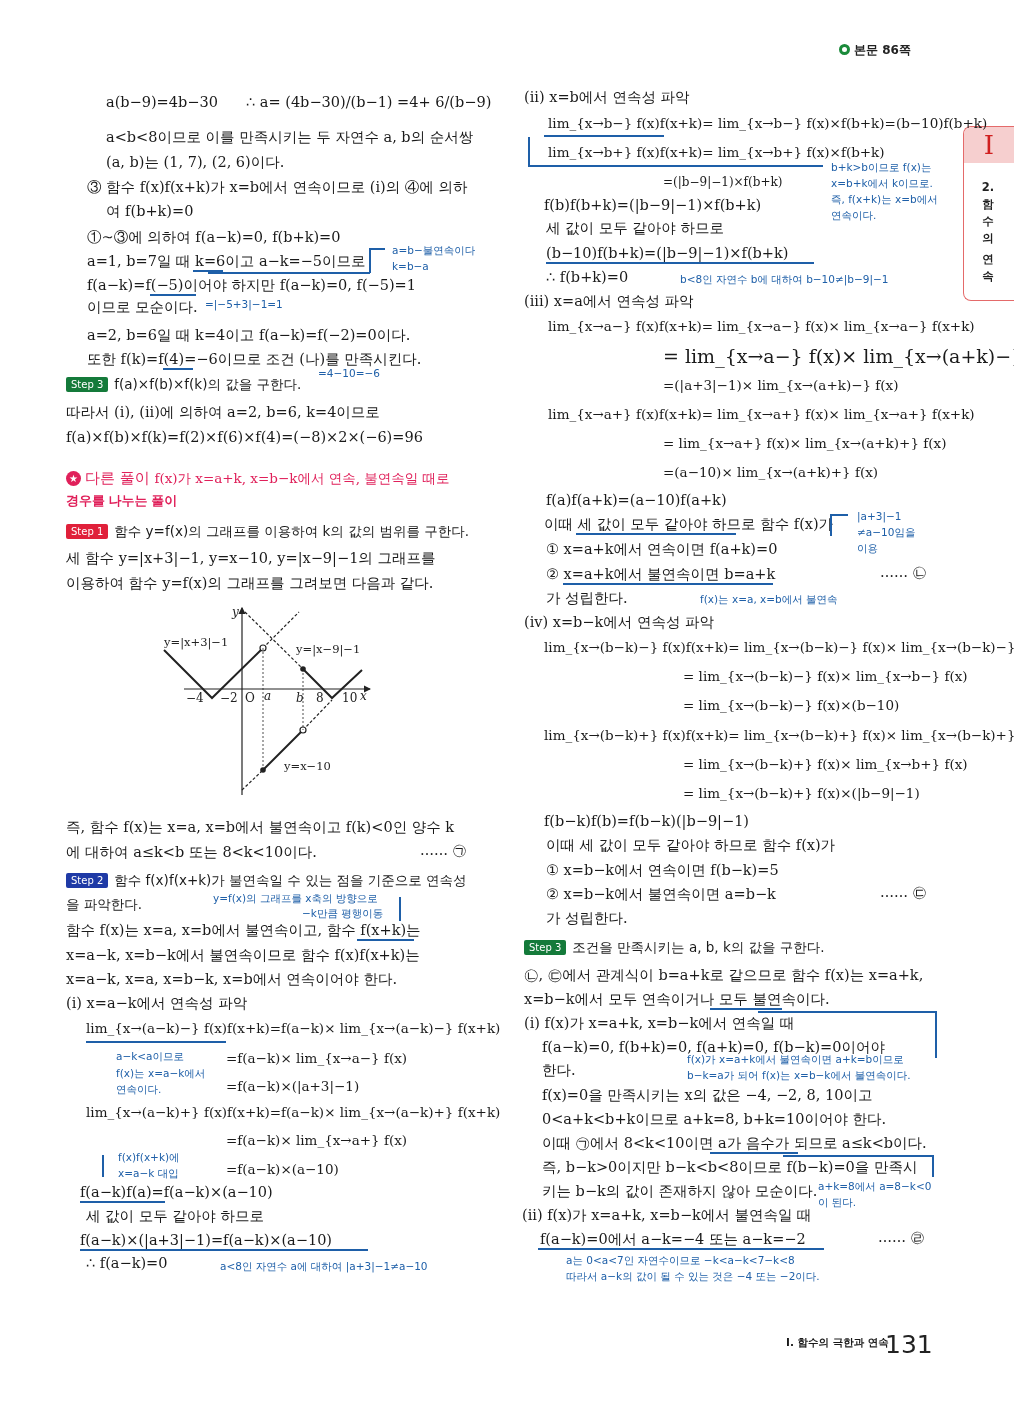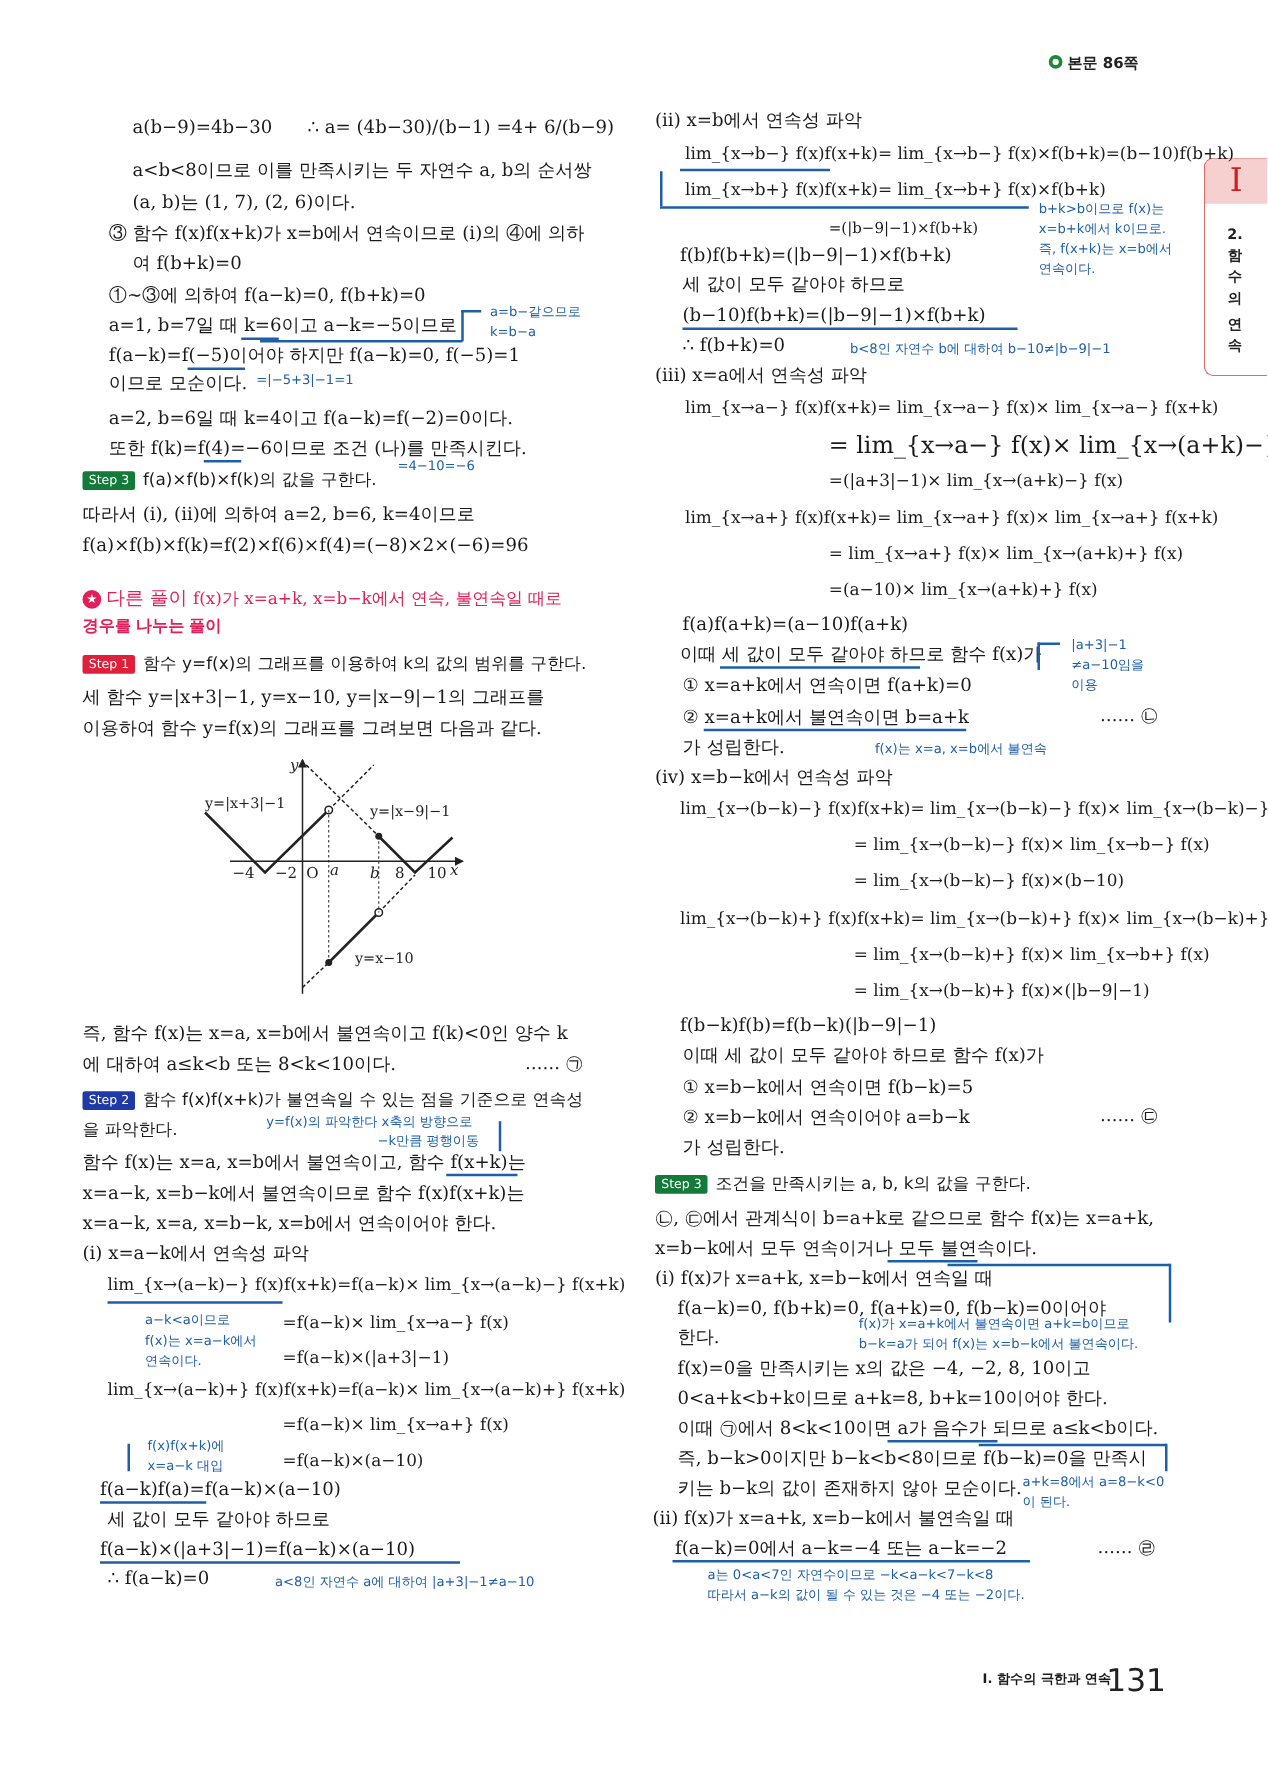--- a/index.html
+++ b/index.html
@@ -49,21 +49,21 @@
 <div class="ln" style="left:106px;top:127px">a&lt;b&lt;8이므로 이를 만족시키는 두 자연수 a, b의 순서쌍</div>
 <div class="ln" style="left:106px;top:152px">(a, b)는 (1, 7), (2, 6)이다.</div>
 <div class="ln" style="left:87px;top:177px">③ 함수 f(x)f(x+k)가 x=b에서 연속이므로 (i)의 ④에 의하</div>
 <div class="ln" style="left:106px;top:201px">여 f(b+k)=0</div>
 <div class="ln" style="left:87px;top:227px">①∼③에 의하여 f(a−k)=0, f(b+k)=0</div>
 <div class="ln" style="left:87px;top:251px">a=1, b=7일 때 k=6이고 a−k=−5이므로</div>
 <div class="ul" style="left:193px;top:270px;width:30px"></div>
 <div class="ul" style="left:208px;top:272px;width:162px"></div>
 <div class="vl" style="left:369px;top:248px;height:25px"></div>
 <div class="ul" style="left:369px;top:248px;width:16px"></div>
-<div class="note" style="left:392px;top:243px">a=b−같으므로</div>
+<div class="note" style="left:392px;top:243px">a=b−불연속이다</div>
 <div class="note" style="left:392px;top:259px">k=b−a</div>
 <div class="ln" style="left:87px;top:275px">f(a−k)=f(−5)이어야 하지만 f(a−k)=0, f(−5)=1</div>
 <div class="ul" style="left:150px;top:294px;width:46px"></div>
 <div class="ln" style="left:87px;top:297px">이므로 모순이다.</div>
 <div class="note" style="left:205px;top:297px">=|−5+3|−1=1</div>
 <div class="ln" style="left:87px;top:325px">a=2, b=6일 때 k=4이고 f(a−k)=f(−2)=0이다.</div>
 <div class="ln" style="left:87px;top:349px">또한 f(k)=f(4)=−6이므로 조건 (나)를 만족시킨다.</div>
 <div class="ul" style="left:163px;top:368px;width:30px"></div>
 <div class="note" style="left:318px;top:366px">=4−10=−6</div>
 <div class="ln" style="left:66px;top:374px"><span class="badge b3">Step 3</span><span class="bold">f(a)×f(b)×f(k)의 값을 구한다.</span></div>
@@ -114,21 +114,21 @@
     <text x="146" y="53" font-size="11.5">y=|x−9|−1</text>
     <text x="134" y="170" font-size="11.5">y=x−10</text>
   </g>
 </svg>
 
 <div class="ln" style="left:66px;top:817px">즉, 함수 f(x)는 x=a, x=b에서 불연속이고 f(k)&lt;0인 양수 k</div>
 <div class="ln" style="left:66px;top:842px">에 대하여 a≤k&lt;b 또는 8&lt;k&lt;10이다.</div>
 <div class="dots" style="left:420px;top:842px">…… ㉠</div>
 <div class="ln" style="left:66px;top:870px"><span class="badge b2">Step 2</span><span class="bold">함수 f(x)f(x+k)가 불연속일 수 있는 점을 기준으로 연속성</span></div>
 <div class="ln bold" style="left:66px;top:894px">을 파악한다.</div>
-<div class="note" style="left:213px;top:891px">y=f(x)의 파악한다 x축의 방향으로</div>
+<div class="note" style="left:213px;top:891px">y=f(x)의 그래프를 x축의 방향으로</div>
 <div class="note" style="left:302px;top:906px">−k만큼 평행이동</div>
 <div class="vl" style="left:399px;top:897px;height:24px"></div>
 <div class="ln" style="left:66px;top:920px">함수 f(x)는 x=a, x=b에서 불연속이고, 함수 f(x+k)는</div>
 <div class="ul" style="left:357px;top:939px;width:57px"></div>
 <div class="ln" style="left:66px;top:945px">x=a−k,  x=b−k에서  불연속이므로  함수  f(x)f(x+k)는</div>
 <div class="ln" style="left:66px;top:969px">x=a−k, x=a, x=b−k, x=b에서 연속이어야 한다.</div>
 <div class="ln" style="left:66px;top:993px">(i) x=a−k에서 연속성 파악</div>
 
 <div class="ln" style="left:86px;top:1018px;font-size:13.5px">lim_{x→(a−k)−} f(x)f(x+k)=f(a−k)× lim_{x→(a−k)−} f(x+k)</div>
 <div class="ul" style="left:86px;top:1041px;width:140px"></div>
@@ -192,21 +192,21 @@
 <div class="ln" style="left:524px;top:612px">(iv) x=b−k에서 연속성 파악</div>
 <div class="ln" style="left:544px;top:637px;font-size:13.5px">lim_{x→(b−k)−} f(x)f(x+k)= lim_{x→(b−k)−} f(x)× lim_{x→(b−k)−} f(x+k)</div>
 <div class="ln" style="left:683px;top:666px;font-size:13.5px">= lim_{x→(b−k)−} f(x)× lim_{x→b−} f(x)</div>
 <div class="ln" style="left:683px;top:695px;font-size:13.5px">= lim_{x→(b−k)−} f(x)×(b−10)</div>
 <div class="ln" style="left:544px;top:725px;font-size:13.5px">lim_{x→(b−k)+} f(x)f(x+k)= lim_{x→(b−k)+} f(x)× lim_{x→(b−k)+} f(x+k)</div>
 <div class="ln" style="left:683px;top:754px;font-size:13.5px">= lim_{x→(b−k)+} f(x)× lim_{x→b+} f(x)</div>
 <div class="ln" style="left:683px;top:783px;font-size:13.5px">= lim_{x→(b−k)+} f(x)×(|b−9|−1)</div>
 <div class="ln" style="left:544px;top:811px">f(b−k)f(b)=f(b−k)(|b−9|−1)</div>
 <div class="ln" style="left:546px;top:835px">이때 세 값이 모두 같아야 하므로 함수 f(x)가</div>
 <div class="ln" style="left:546px;top:860px">① x=b−k에서 연속이면 f(b−k)=5</div>
-<div class="ln" style="left:546px;top:884px">② x=b−k에서 연속이어야 a=b−k</div>
+<div class="ln" style="left:546px;top:884px">② x=b−k에서 불연속이면 a=b−k</div>
 <div class="dots" style="left:880px;top:884px">…… ㉢</div>
 <div class="ln" style="left:546px;top:908px">가 성립한다.</div>
 <div class="ln" style="left:524px;top:937px"><span class="badge b3">Step 3</span><span class="bold">조건을 만족시키는 a, b, k의 값을 구한다.</span></div>
 <div class="ln" style="left:524px;top:965px">㉡, ㉢에서 관계식이 b=a+k로 같으므로 함수 f(x)는 x=a+k,</div>
 <div class="ln" style="left:524px;top:989px">x=b−k에서 모두 연속이거나 모두 불연속이다.</div>
 <div class="ul" style="left:710px;top:1008px;width:72px"></div>
 <div class="ul" style="left:758px;top:1011px;width:178px"></div>
 <div class="vl" style="left:935px;top:1011px;height:47px"></div>
 <div class="ln" style="left:524px;top:1013px">(i) f(x)가 x=a+k, x=b−k에서 연속일 때</div>
 <div class="ln" style="left:542px;top:1037px">f(a−k)=0, f(b+k)=0, f(a+k)=0, f(b−k)=0이어야</div>

